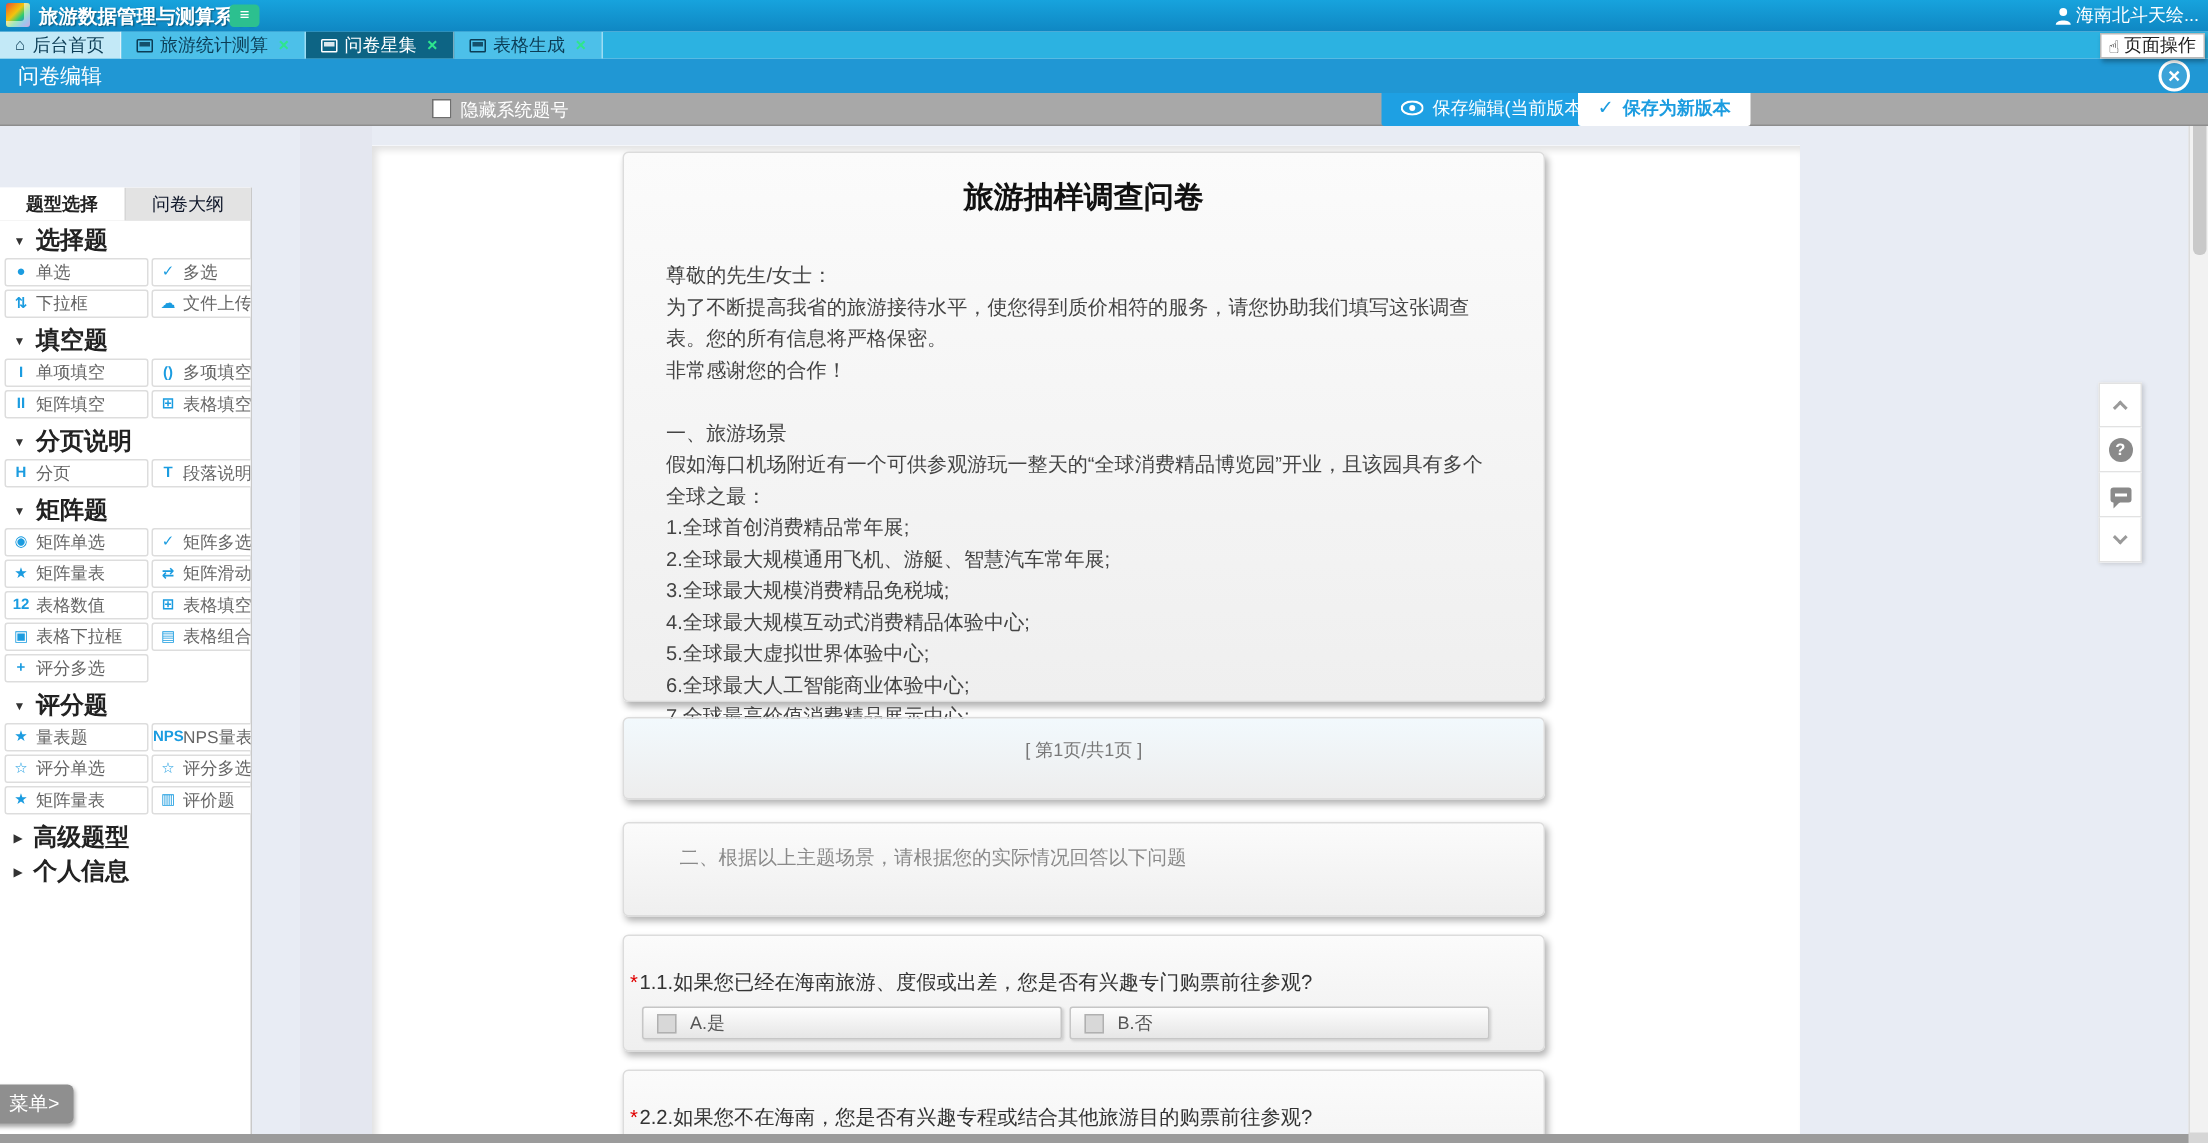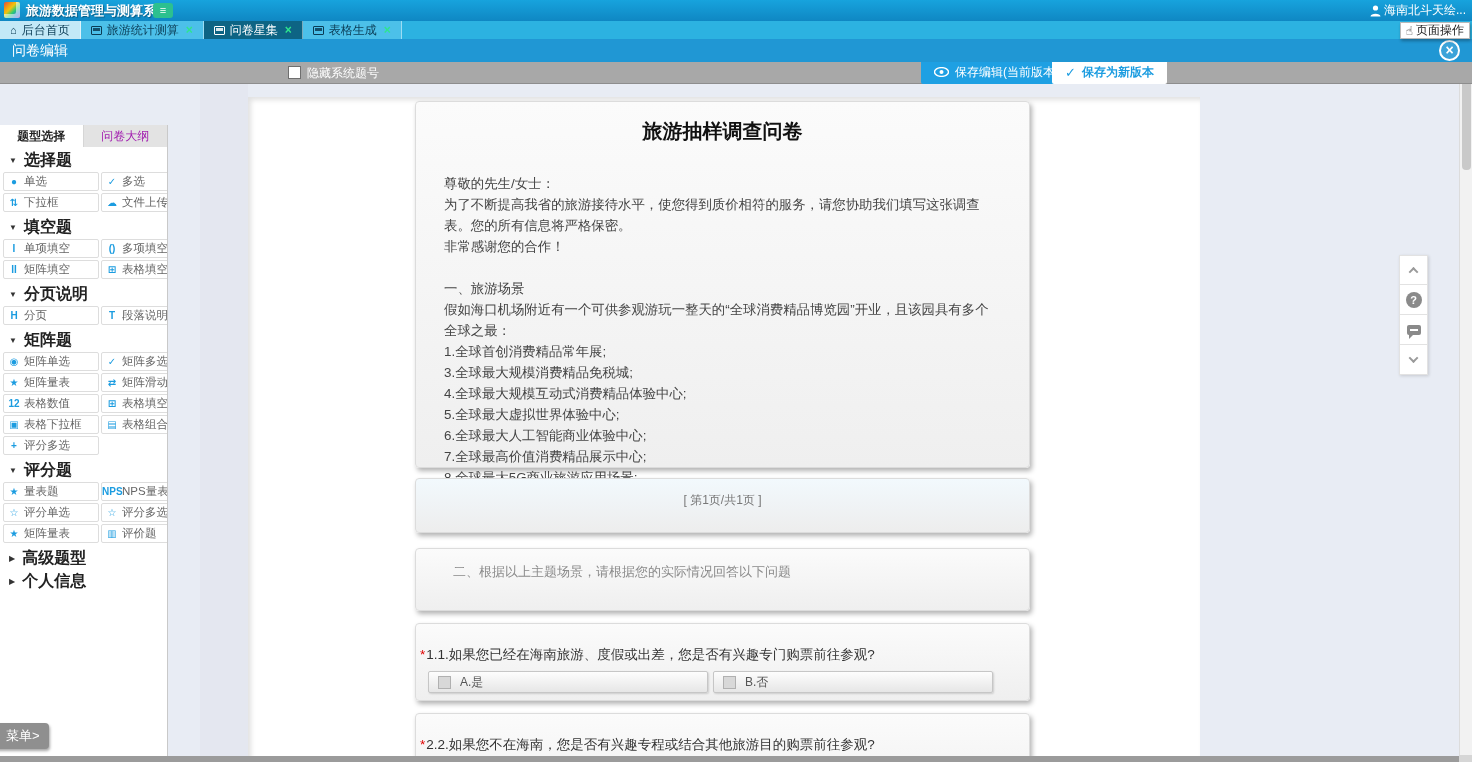--- a/index.html
+++ b/index.html
@@ -58,21 +58,21 @@
     border-left:1px solid #dcdcdc;z-index:15;}
   #vscroll .arrow{position:absolute;left:3px;top:5px;width:6px;height:6px;border-left:2px solid #8a8a8a;
     border-top:2px solid #8a8a8a;transform:rotate(45deg);}
   #vscroll .thumb{position:absolute;left:2px;top:18px;width:9px;height:90px;background:#c9c9c9;border-radius:4px;}
   
   #sidebar{position:absolute;left:0;top:88px;width:168px;height:673px;background:#fff;
     border-right:1px solid #c9c9c9;z-index:10;overflow:hidden;margin-top:37px;}
   #side-tabs{display:flex;height:22px;border-bottom:1px solid #d6d6d6;}
   .side-tab{width:100px;height:22px;line-height:22px;text-align:center;font-size:12px;cursor:pointer;}
   .side-tab.on{background:#fff;color:#222;font-weight:bold;border-right:1px solid #d6d6d6;}
-  .side-tab.off{background:#e3e3e3;color:#a21caf;}
+  .side-tab.off{background:#e3e3e3;color:#0f172a;}
   .group-header{height:20px;display:flex;align-items:center;gap:7px;padding-left:9px;cursor:pointer;margin-top:3px;}
   .group-header .caret{font-size:8px;color:#333;}
   .group-header .gtitle{font-size:16px;font-weight:bold;color:#222;}
   .qt-grid{display:grid;grid-template-columns:96px 96px;gap:2px;padding:2px 3px;}
   .qt-item{height:19px;border:1px solid #ddd;border-radius:2px;background:#fff;display:flex;
     align-items:center;cursor:pointer;overflow:hidden;}
   .qt-item .qt-icon{width:20px;text-align:center;color:#1b9ce0;font-size:10px;font-weight:bold;flex:none;}
   .qt-item .qt-label{font-size:11.5px;color:#666;white-space:nowrap;}
   
   #gutter{position:absolute;left:200px;top:84px;width:48px;height:673px;background:#e4e7f0;}
@@ -354,20 +354,21 @@
     <div id="survey-title">旅游抽样调查问卷</div>
     <div id="intro-text">
 
     <div class="intro-line">尊敬的先生/女士：</div>
         <div class="intro-line">为了不断提高我省的旅游接待水平，使您得到质价相符的服务，请您协助我们填写这张调查表。您的所有信息将严格保密。</div>
         <div class="intro-line">非常感谢您的合作！</div>
         <div class="intro-line"></div>
         <div class="intro-line">一、旅游场景</div>
         <div class="intro-line">假如海口机场附近有一个可供参观游玩一整天的“全球消费精品博览园”开业，且该园具有多个全球之最：</div>
         <div class="intro-line">1.全球首创消费精品常年展;</div>
+        <div class="intro-line">2.全球最大规模通用飞机、游艇、智慧汽车常年展;</div>
         <div class="intro-line">3.全球最大规模消费精品免税城;</div>
         <div class="intro-line">4.全球最大规模互动式消费精品体验中心;</div>
         <div class="intro-line">5.全球最大虚拟世界体验中心;</div>
         <div class="intro-line">6.全球最大人工智能商业体验中心;</div>
         <div class="intro-line">7.全球最高价值消费精品展示中心;</div>
         <div class="intro-line">8.全球最大5G商业旅游应用场景;</div>
         <div class="intro-line">9.全球最大区块链商业应用场景;</div>
       </div>
   </div>
 

